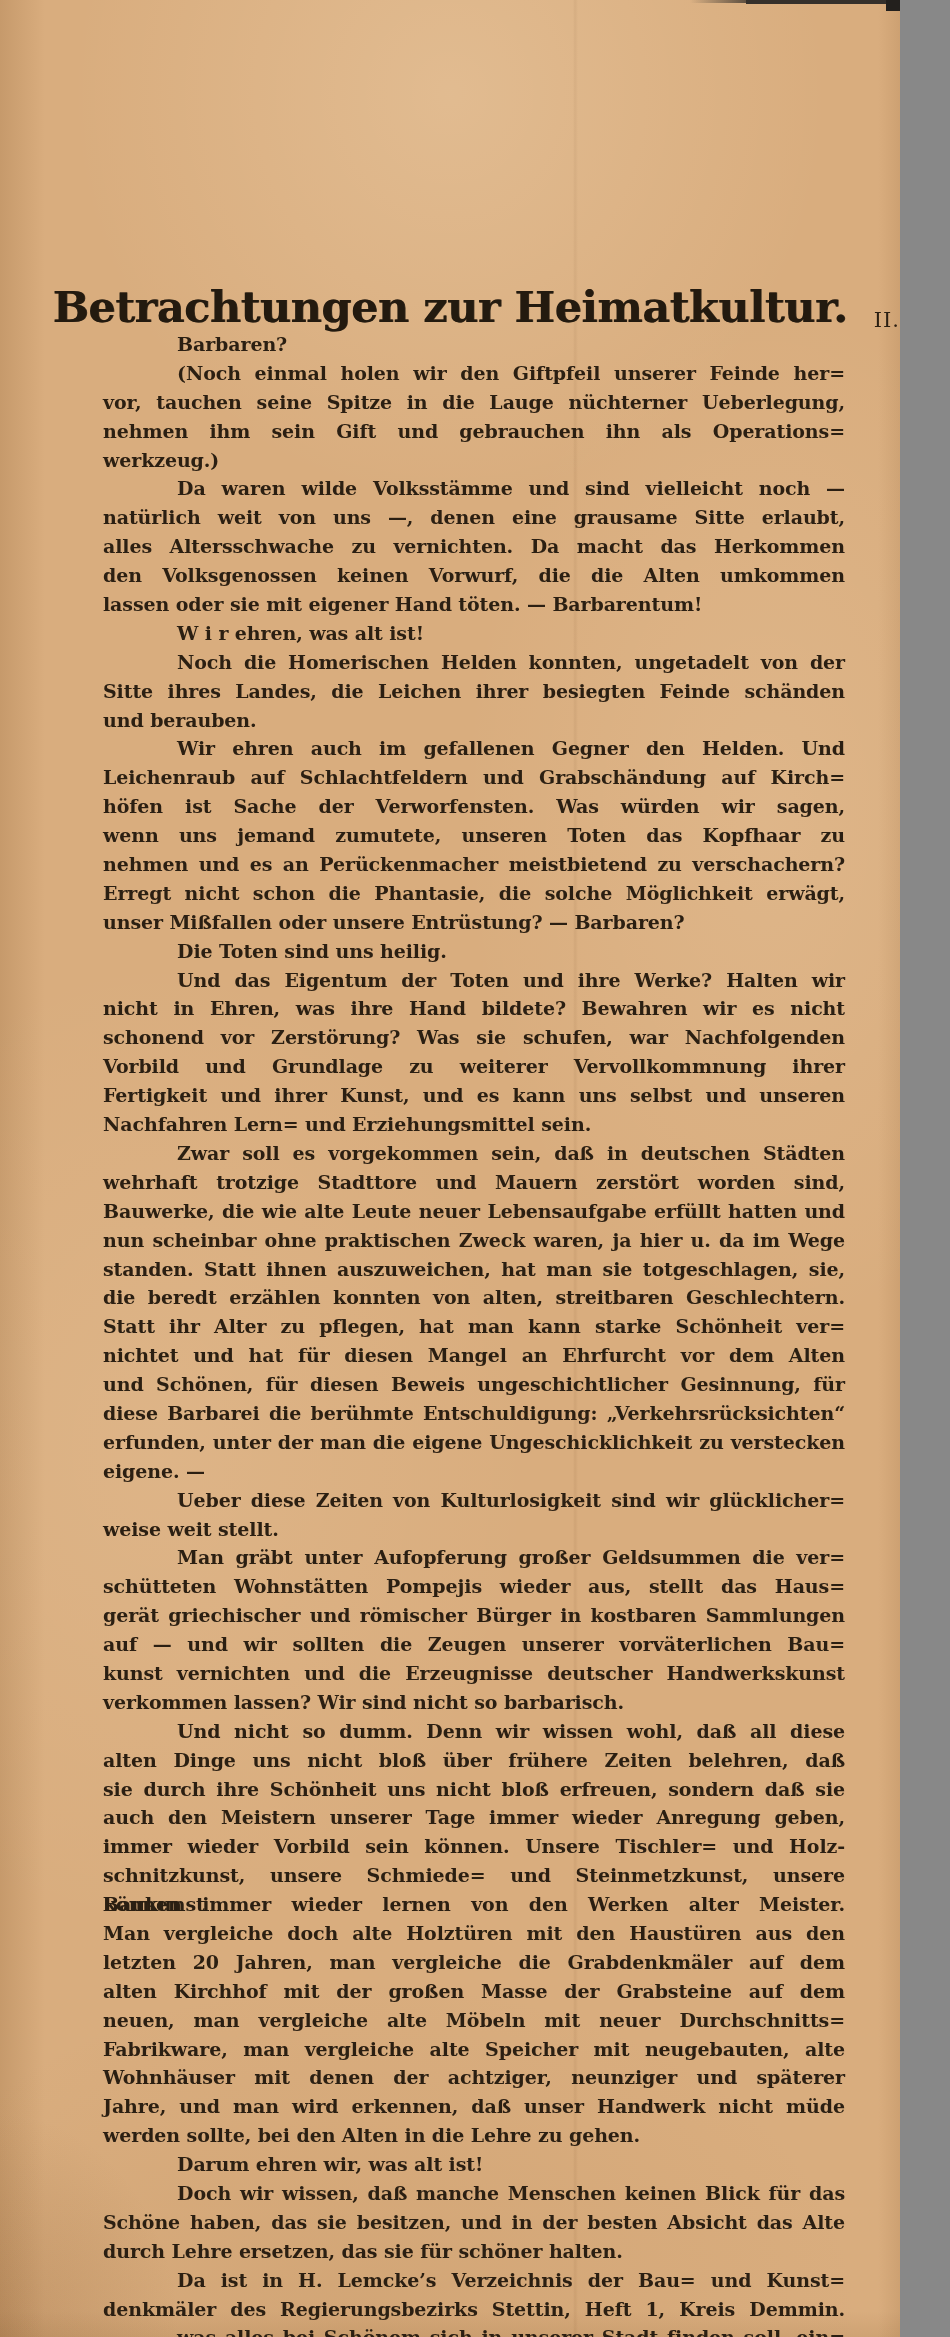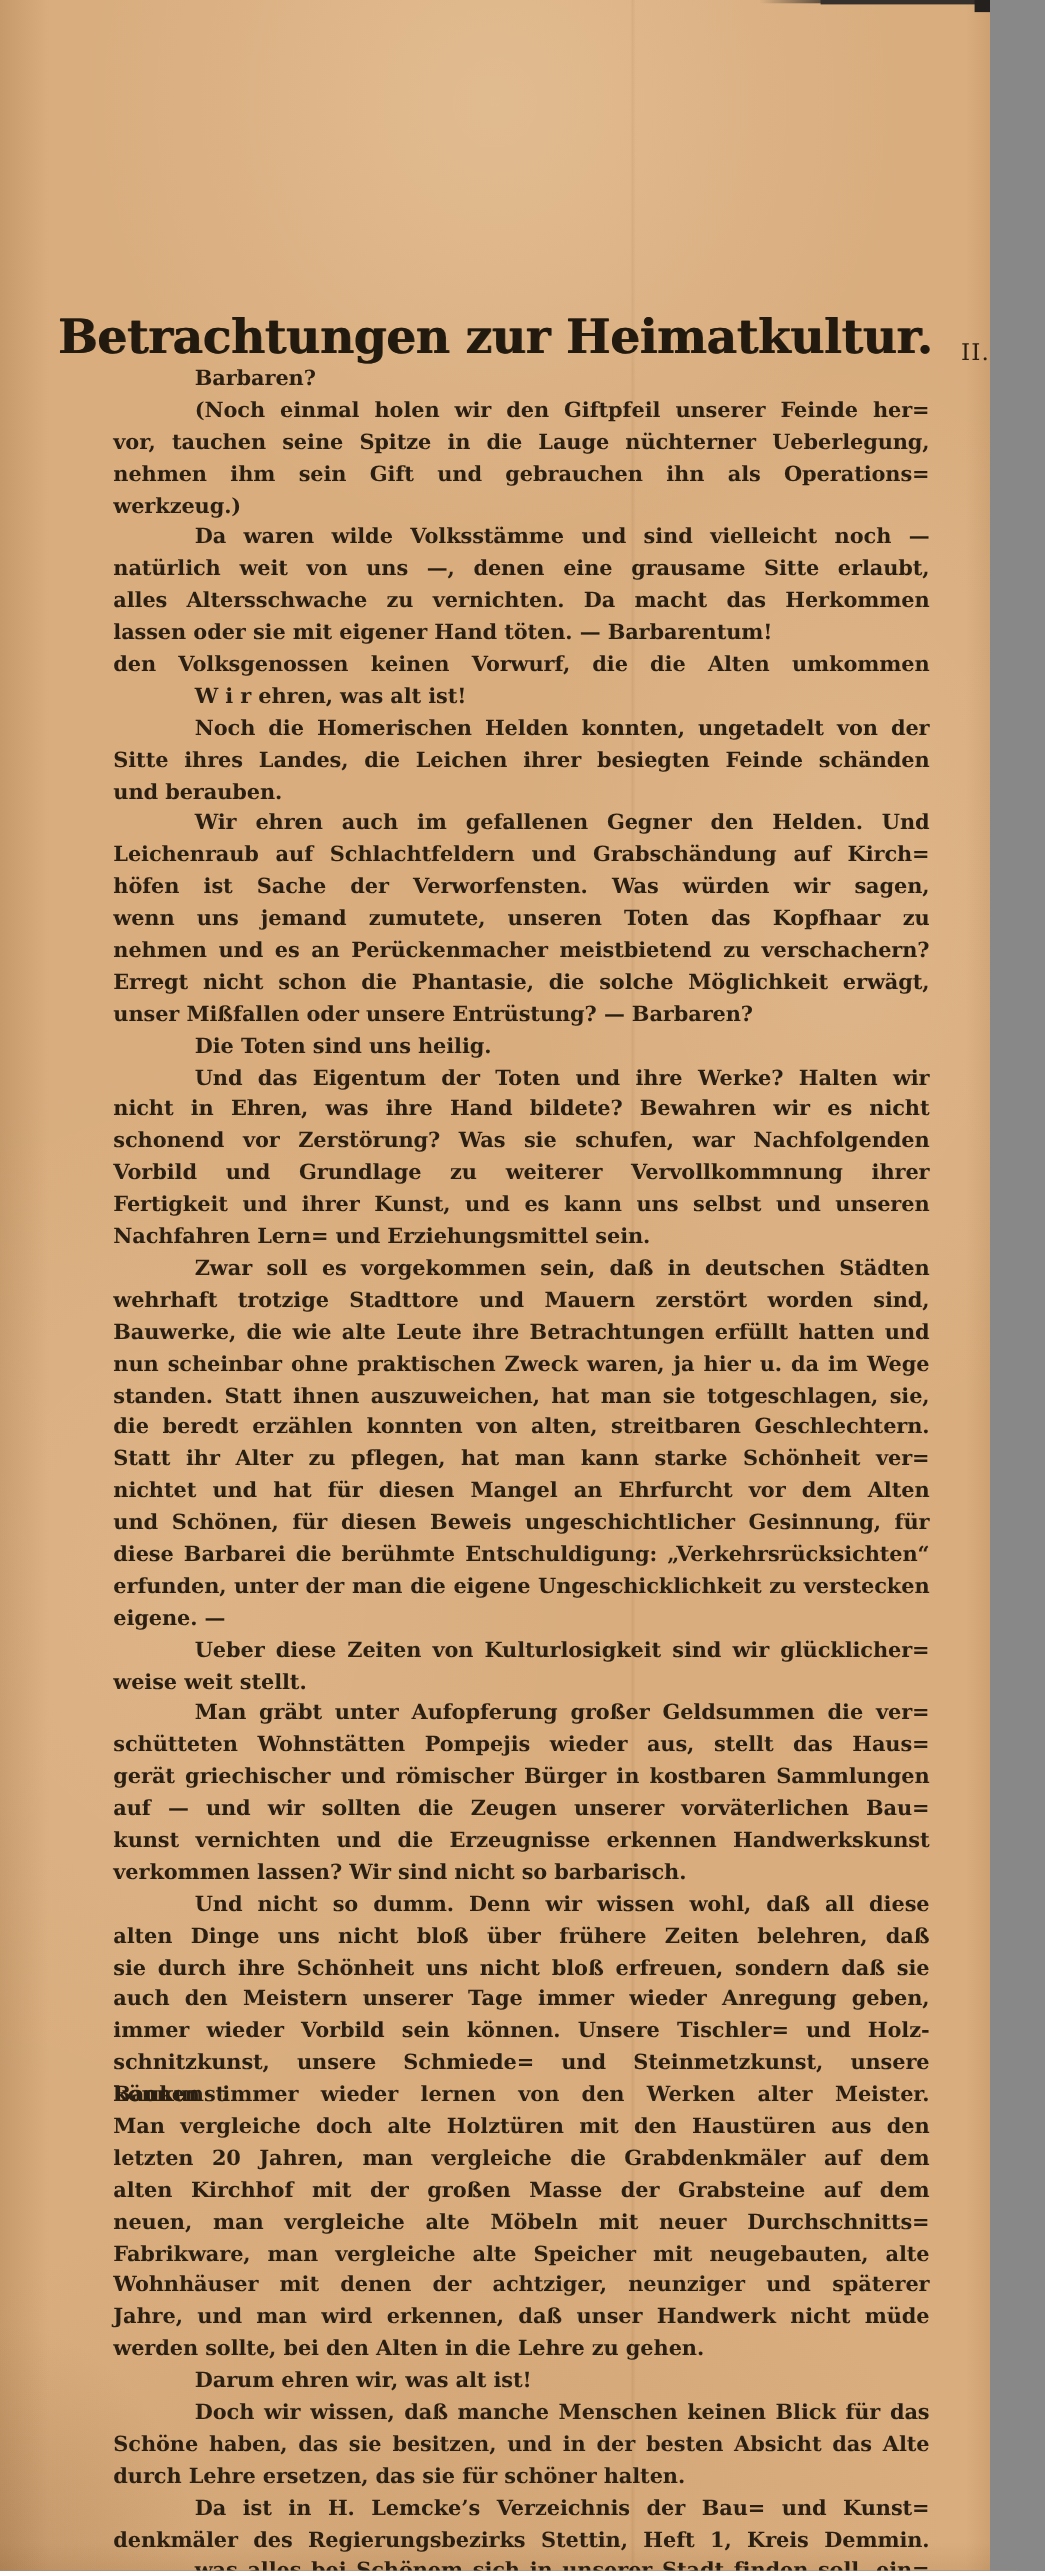--- a/index.html
+++ b/index.html
@@ -62,59 +62,59 @@
 
   <div class="body-block">
       <div class="line indent">Barbaren?</div>
       <div class="line just indent">(Noch einmal holen wir den Giftpfeil unserer Feinde her=</div>
       <div class="line just">vor, tauchen seine Spitze in die Lauge nüchterner Ueberlegung,</div>
       <div class="line just">nehmen ihm sein Gift und gebrauchen ihn als Operations=</div>
       <div class="line">werkzeug.)</div>
       <div class="line just indent">Da waren wilde Volksstämme und sind vielleicht noch —</div>
       <div class="line just">natürlich weit von uns —, denen eine grausame Sitte erlaubt,</div>
       <div class="line just">alles Altersschwache zu vernichten. Da macht das Herkommen</div>
+      <div class="line just">den Volksgenossen keinen Vorwurf, die die Alten umkommen</div>
       <div class="line">lassen oder sie mit eigener Hand töten. — Barbarentum!</div>
-      <div class="line just">den Volksgenossen keinen Vorwurf, die die Alten umkommen</div>
       <div class="line indent">W i r ehren, was alt ist!</div>
       <div class="line just indent">Noch die Homerischen Helden konnten, ungetadelt von der</div>
       <div class="line just">Sitte ihres Landes, die Leichen ihrer besiegten Feinde schänden</div>
       <div class="line">und berauben.</div>
       <div class="line just indent">Wir ehren auch im gefallenen Gegner den Helden. Und</div>
       <div class="line just">Leichenraub auf Schlachtfeldern und Grabschändung auf Kirch=</div>
       <div class="line just">höfen ist Sache der Verworfensten. Was würden wir sagen,</div>
       <div class="line just">wenn uns jemand zumutete, unseren Toten das Kopfhaar zu</div>
       <div class="line just">nehmen und es an Perückenmacher meistbietend zu verschachern?</div>
       <div class="line just">Erregt nicht schon die Phantasie, die solche Möglichkeit erwägt,</div>
       <div class="line">unser Mißfallen oder unsere Entrüstung? — Barbaren?</div>
       <div class="line indent">Die Toten sind uns heilig.</div>
       <div class="line just indent">Und das Eigentum der Toten und ihre Werke? Halten wir</div>
       <div class="line just">nicht in Ehren, was ihre Hand bildete? Bewahren wir es nicht</div>
       <div class="line just">schonend vor Zerstörung? Was sie schufen, war Nachfolgenden</div>
       <div class="line just">Vorbild und Grundlage zu weiterer Vervollkommnung ihrer</div>
       <div class="line just">Fertigkeit und ihrer Kunst, und es kann uns selbst und unseren</div>
       <div class="line">Nachfahren Lern= und Erziehungsmittel sein.</div>
       <div class="line just indent">Zwar soll es vorgekommen sein, daß in deutschen Städten</div>
       <div class="line just">wehrhaft trotzige Stadttore und Mauern zerstört worden sind,</div>
-      <div class="line just">Bauwerke, die wie alte Leute ihre Betrachtungen erfüllt hatten und</div>
+      <div class="line just">Bauwerke, die wie alte Leute neuer Lebensaufgabe erfüllt hatten und</div>
       <div class="line just">nun scheinbar ohne praktischen Zweck waren, ja hier u. da im Wege</div>
       <div class="line just">standen. Statt ihnen auszuweichen, hat man sie totgeschlagen, sie,</div>
       <div class="line just">die beredt erzählen konnten von alten, streitbaren Geschlechtern.</div>
       <div class="line just">Statt ihr Alter zu pflegen, hat man kann starke Schönheit ver=</div>
       <div class="line just">nichtet und hat für diesen Mangel an Ehrfurcht vor dem Alten</div>
       <div class="line just">und Schönen, für diesen Beweis ungeschichtlicher Gesinnung, für</div>
       <div class="line just">diese Barbarei die berühmte Entschuldigung: „Verkehrsrücksichten“</div>
       <div class="line just">erfunden, unter der man die eigene Ungeschicklichkeit zu verstecken</div>
       <div class="line">eigene. —</div>
       <div class="line just indent">Ueber diese Zeiten von Kulturlosigkeit sind wir glücklicher=</div>
       <div class="line">weise weit stellt.</div>
       <div class="line just indent">Man gräbt unter Aufopferung großer Geldsummen die ver=</div>
       <div class="line just">schütteten Wohnstätten Pompejis wieder aus, stellt das Haus=</div>
       <div class="line just">gerät griechischer und römischer Bürger in kostbaren Sammlungen</div>
       <div class="line just">auf — und wir sollten die Zeugen unserer vorväterlichen Bau=</div>
-      <div class="line just">kunst vernichten und die Erzeugnisse erkennen Handwerkskunst</div>
+      <div class="line just">kunst vernichten und die Erzeugnisse deutscher Handwerkskunst</div>
       <div class="line">verkommen lassen? Wir sind nicht so barbarisch.</div>
       <div class="line just indent">Und nicht so dumm. Denn wir wissen wohl, daß all diese</div>
       <div class="line just">alten Dinge uns nicht bloß über frühere Zeiten belehren, daß</div>
       <div class="line just">sie durch ihre Schönheit uns nicht bloß erfreuen, sondern daß sie</div>
       <div class="line just">auch den Meistern unserer Tage immer wieder Anregung geben,</div>
       <div class="line just">immer wieder Vorbild sein können. Unsere Tischler= und Holz-</div>
       <div class="line just">schnitzkunst, unsere Schmiede= und Steinmetzkunst, unsere Baukunst</div>
       <div class="line just">können immer wieder lernen von den Werken alter Meister.</div>
       <div class="line just">Man vergleiche doch alte Holztüren mit den Haustüren aus den</div>
       <div class="line just">letzten 20 Jahren, man vergleiche die Grabdenkmäler auf dem</div>

